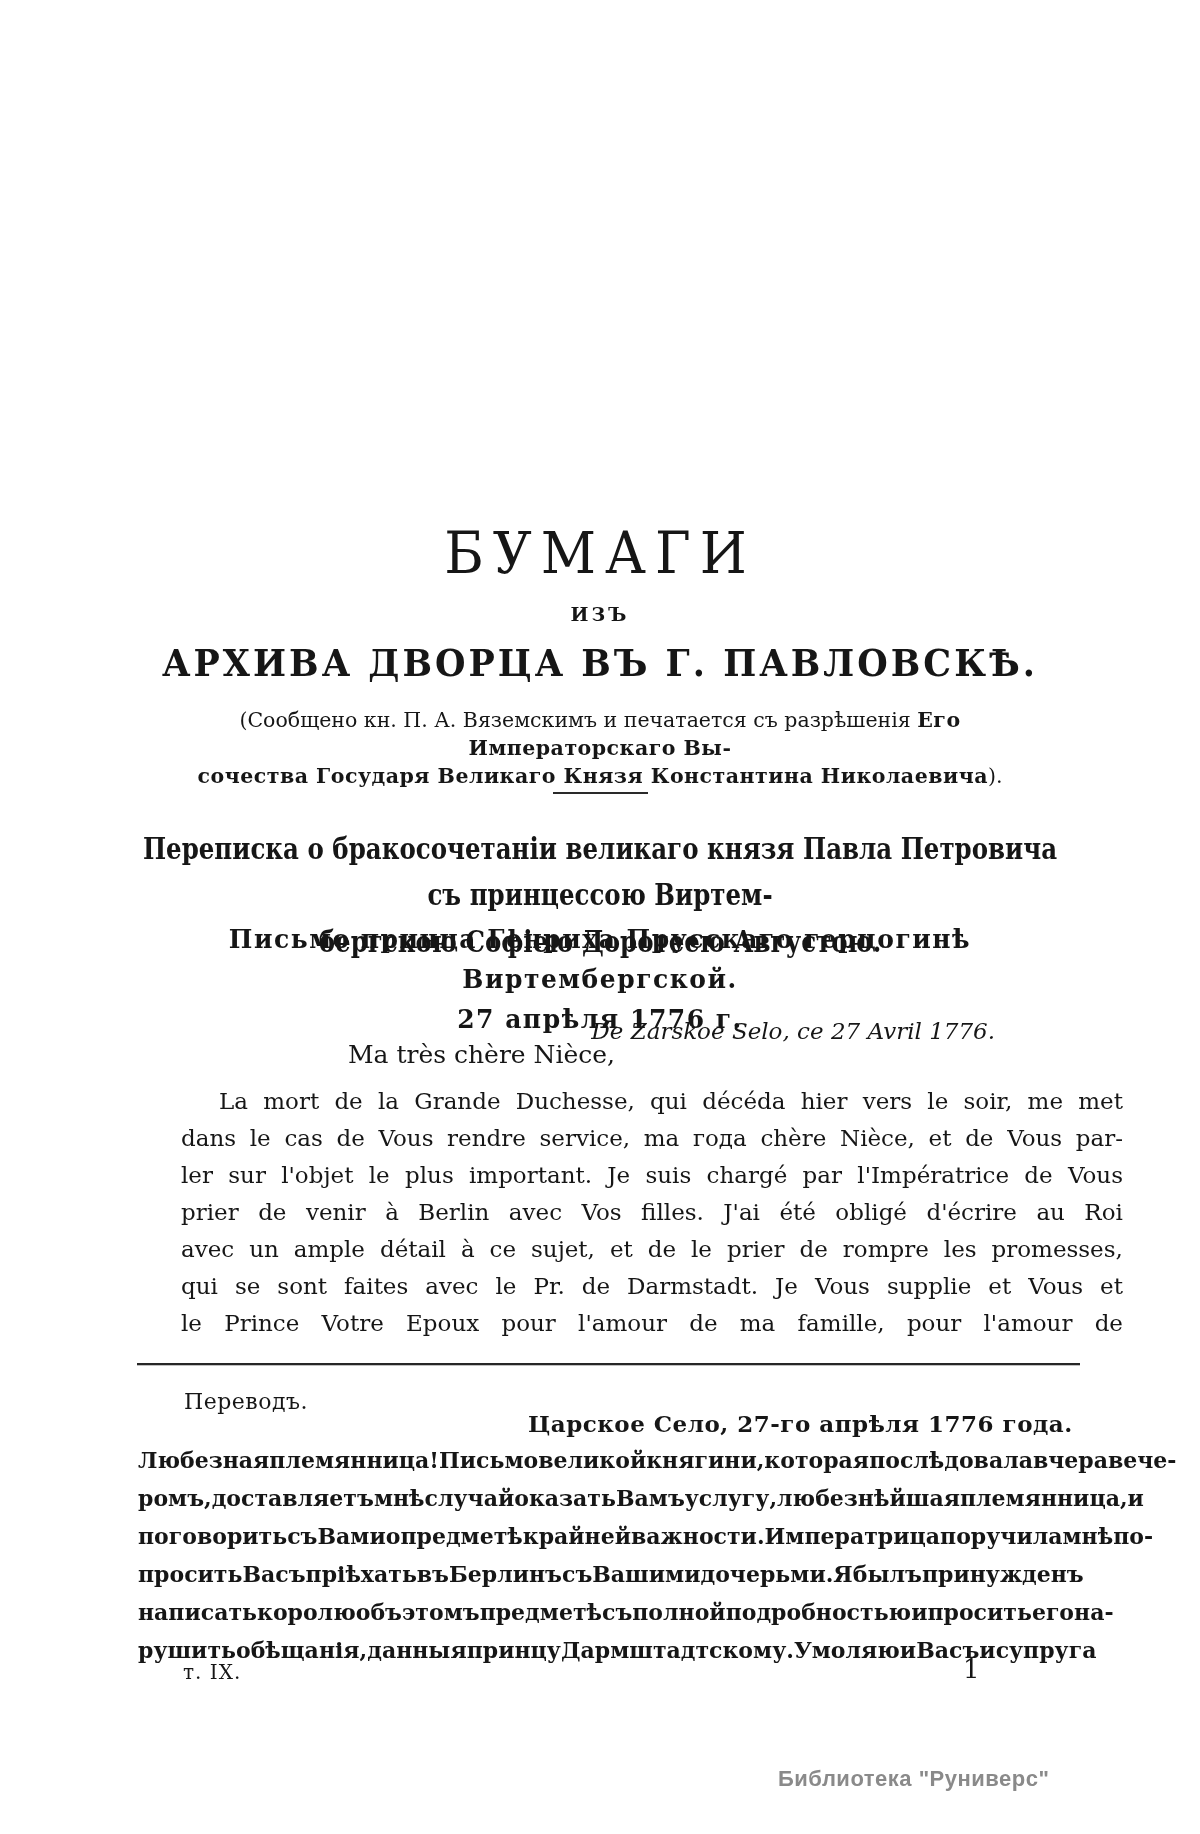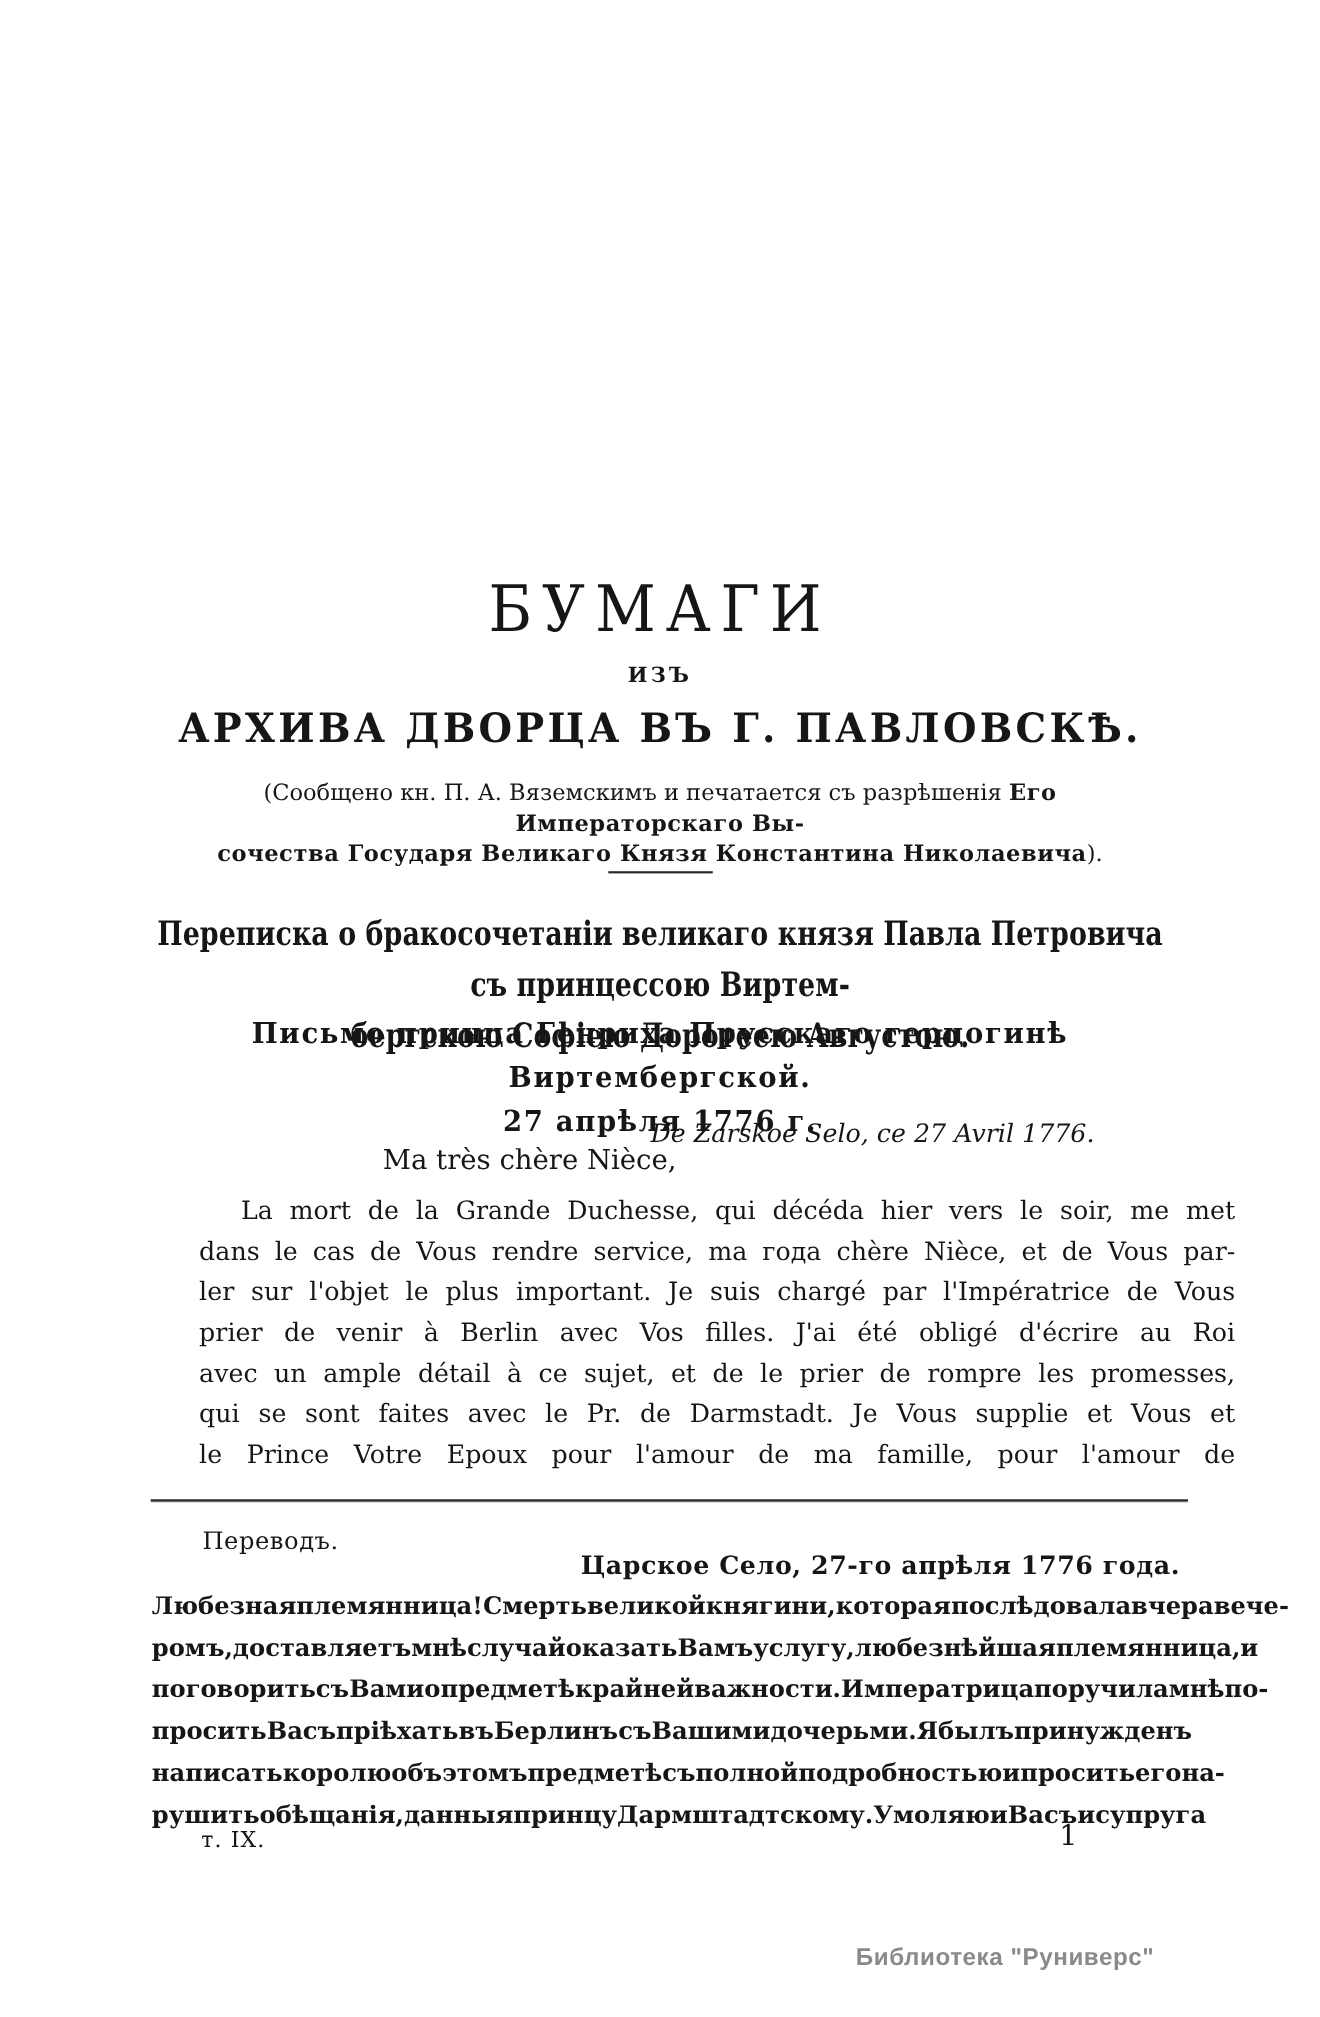--- a/index.html
+++ b/index.html
@@ -272,21 +272,21 @@
   <div class="abs full-rule"></div>
 
   <div class="abs trans-label">Переводъ.</div>
 
   <div class="abs ru-dateline">Царское Село, 27-го апрѣля 1776 года.</div>
 
   <div class="abs ru-body">
     <div class="jline">
         <span>Любезная</span>
         <span>племянница!</span>
-        <span>Смерть</span>
+        <span>Письмо</span>
         <span>великой</span>
         <span>княгини,</span>
         <span>которая</span>
         <span>послѣдовала</span>
         <span>вчера</span>
         <span>вече-</span>
       </div>
     <div class="jline">
         <span>ромъ,</span>
         <span>доставляетъ</span>

